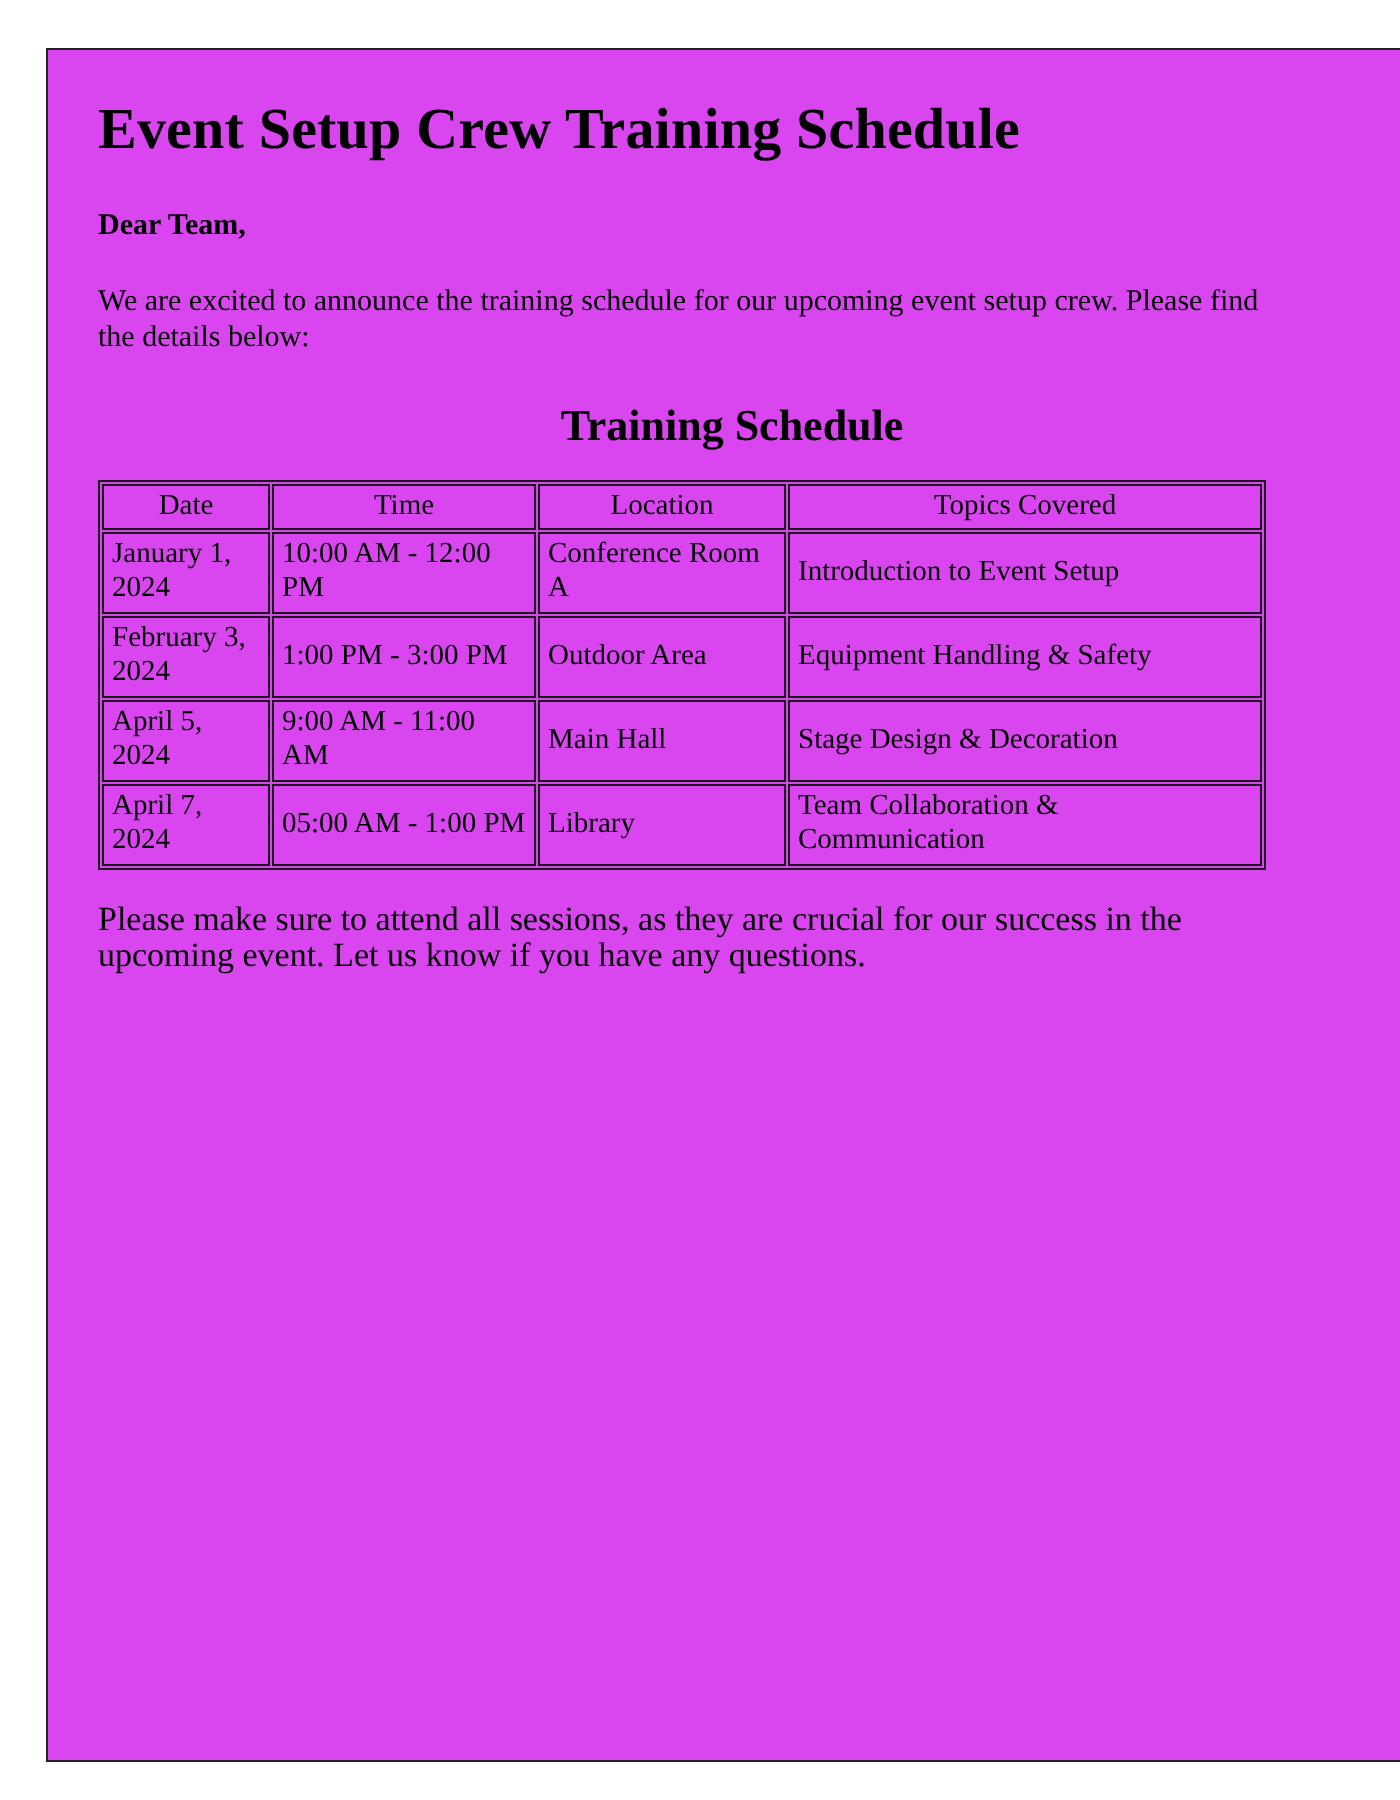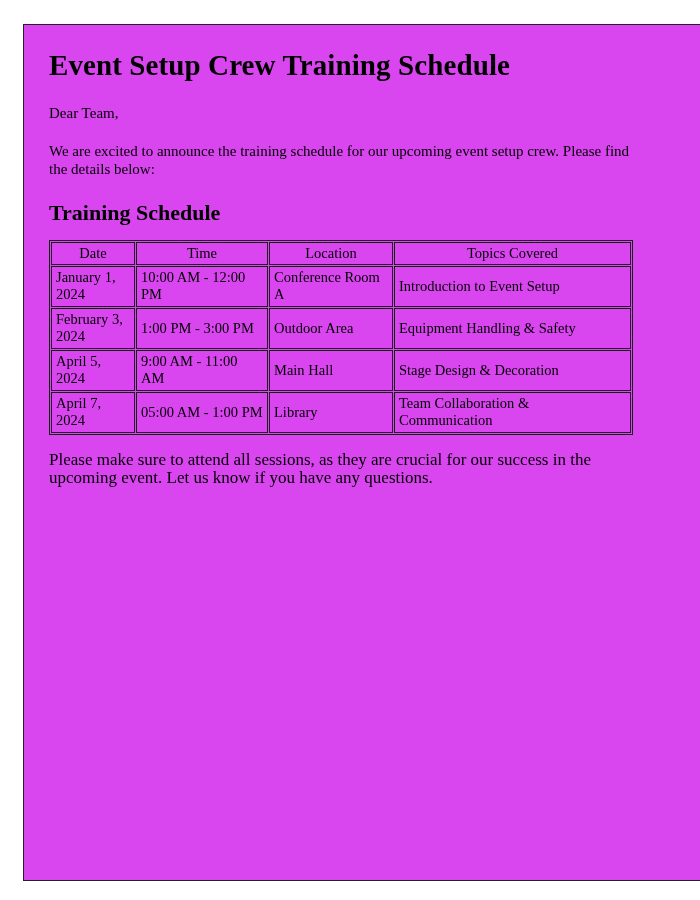--- a/index.html
+++ b/index.html
@@ -42,27 +42,29 @@
 
   .para {
     font-size: 15px;
     line-height: 18px;
     margin: 0 0 18px 0;
     width: 583px;
   }
 
   .para.greeting {
     margin-bottom: 20px;
+    font-weight: bold;
   }
 
   .section-title {
     font-size: 22px;
     font-weight: bold;
     line-height: 1.15;
     margin: 22px 0 14px 0;
+    text-align: center;
   }
 
   table.schedule {
     border-collapse: separate;
     border-spacing: 1px;
     border: 1px solid #1a1a1a;
     width: 583px;
     margin: 0 0 16px 0;
     font-size: 14.5px;
     table-layout: fixed;

